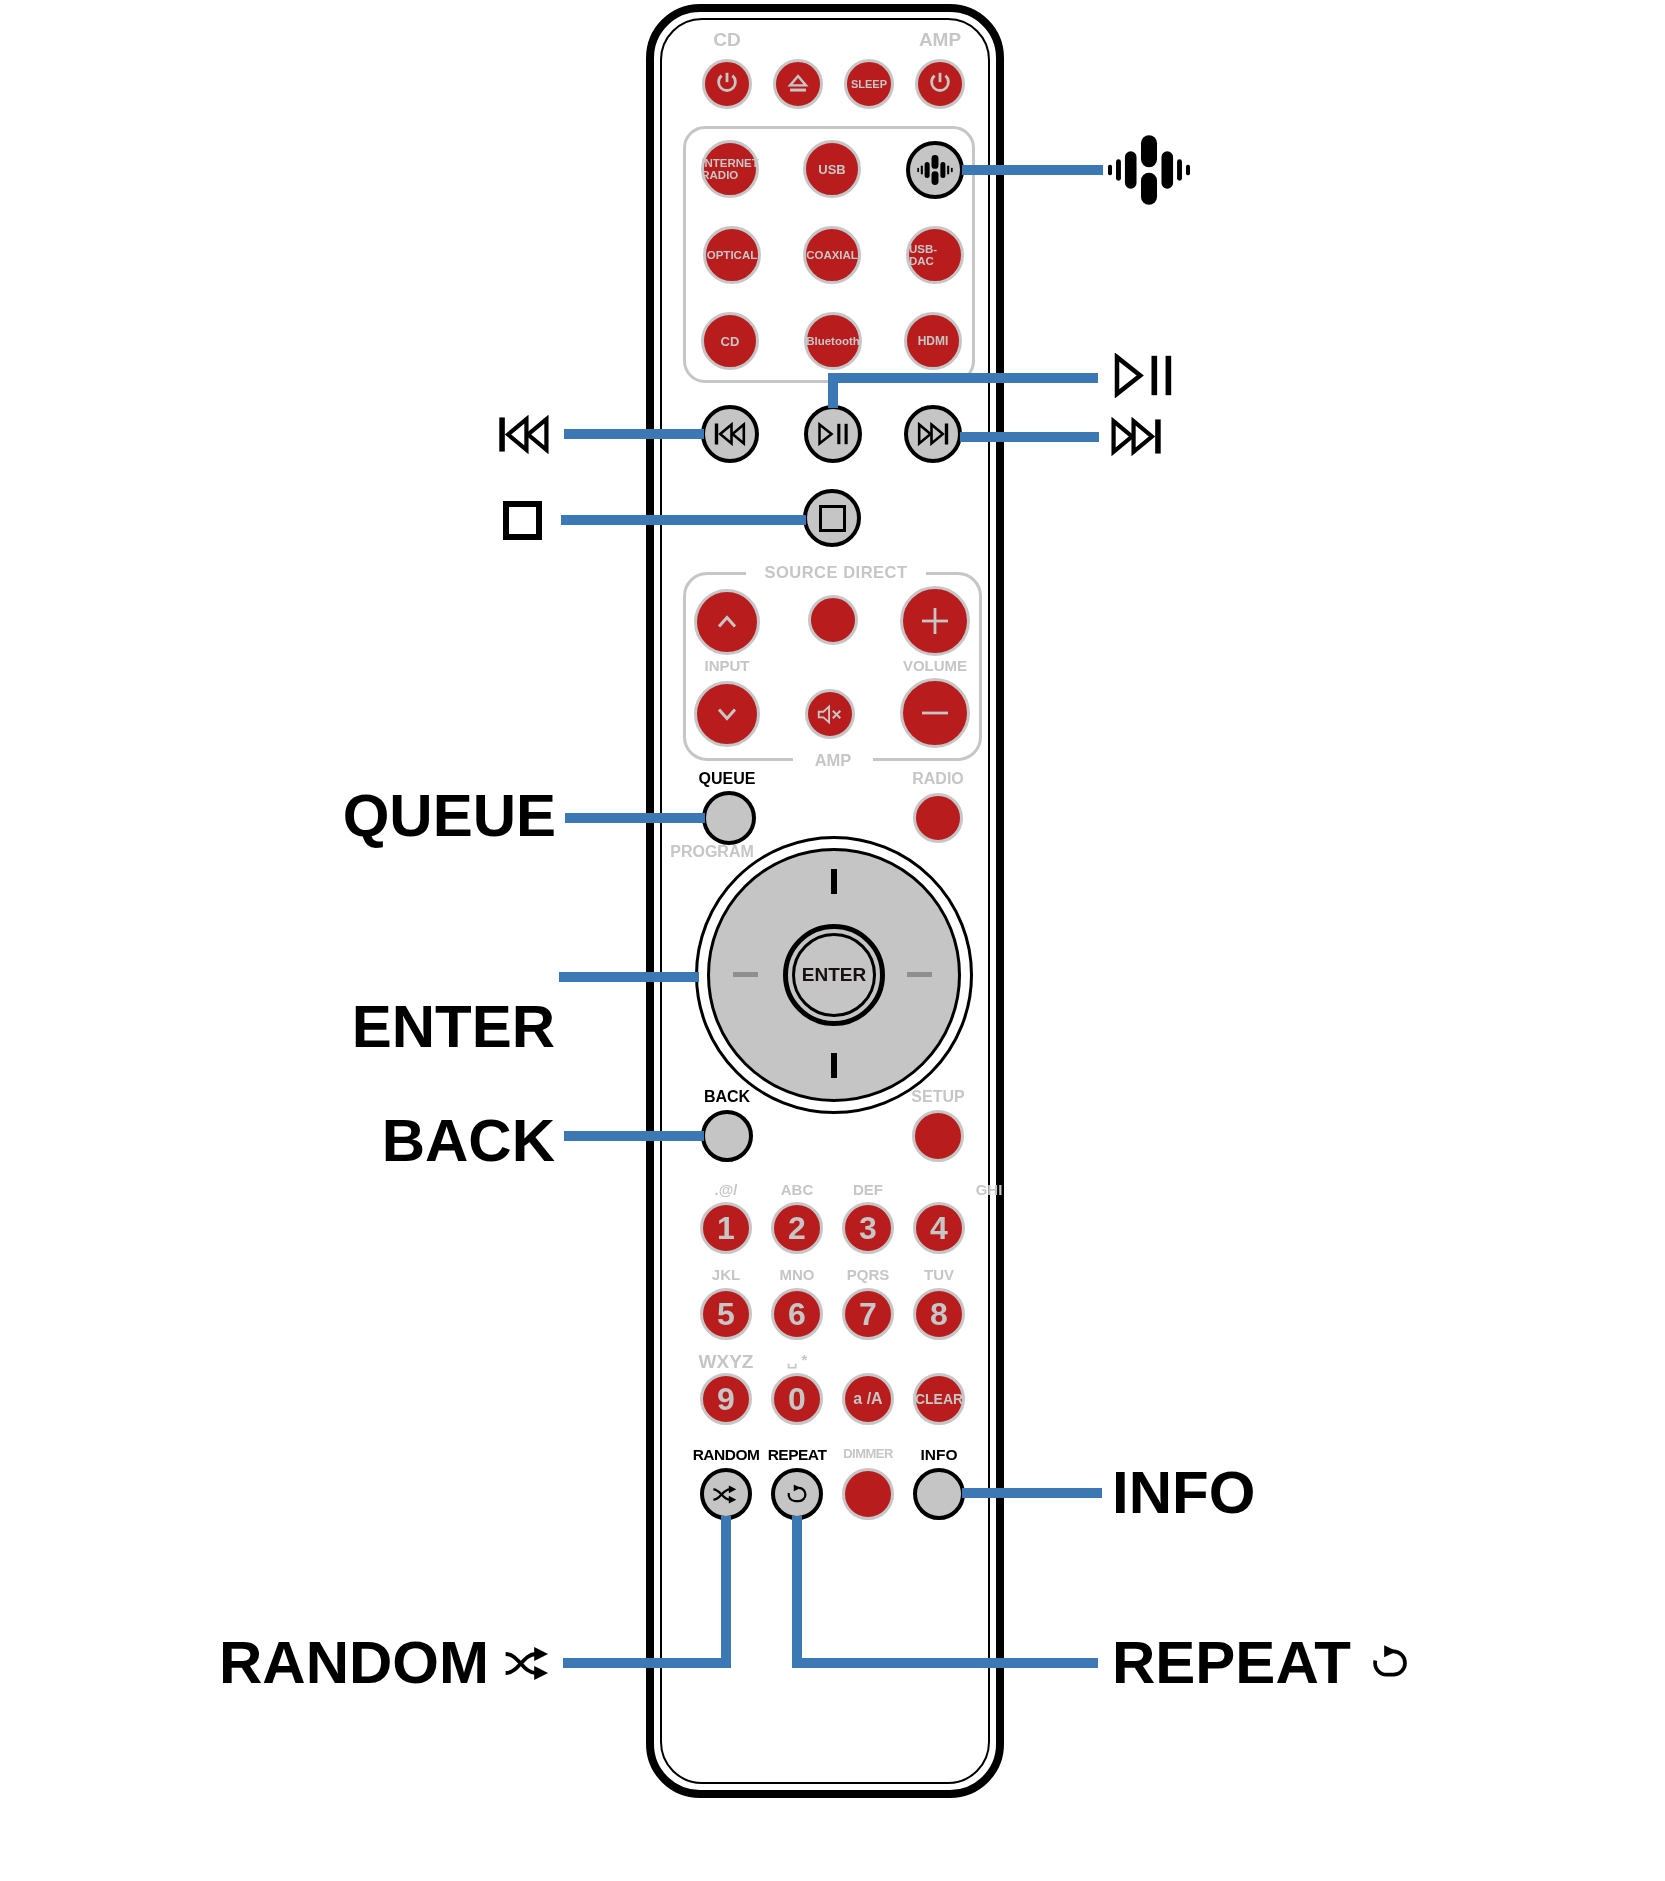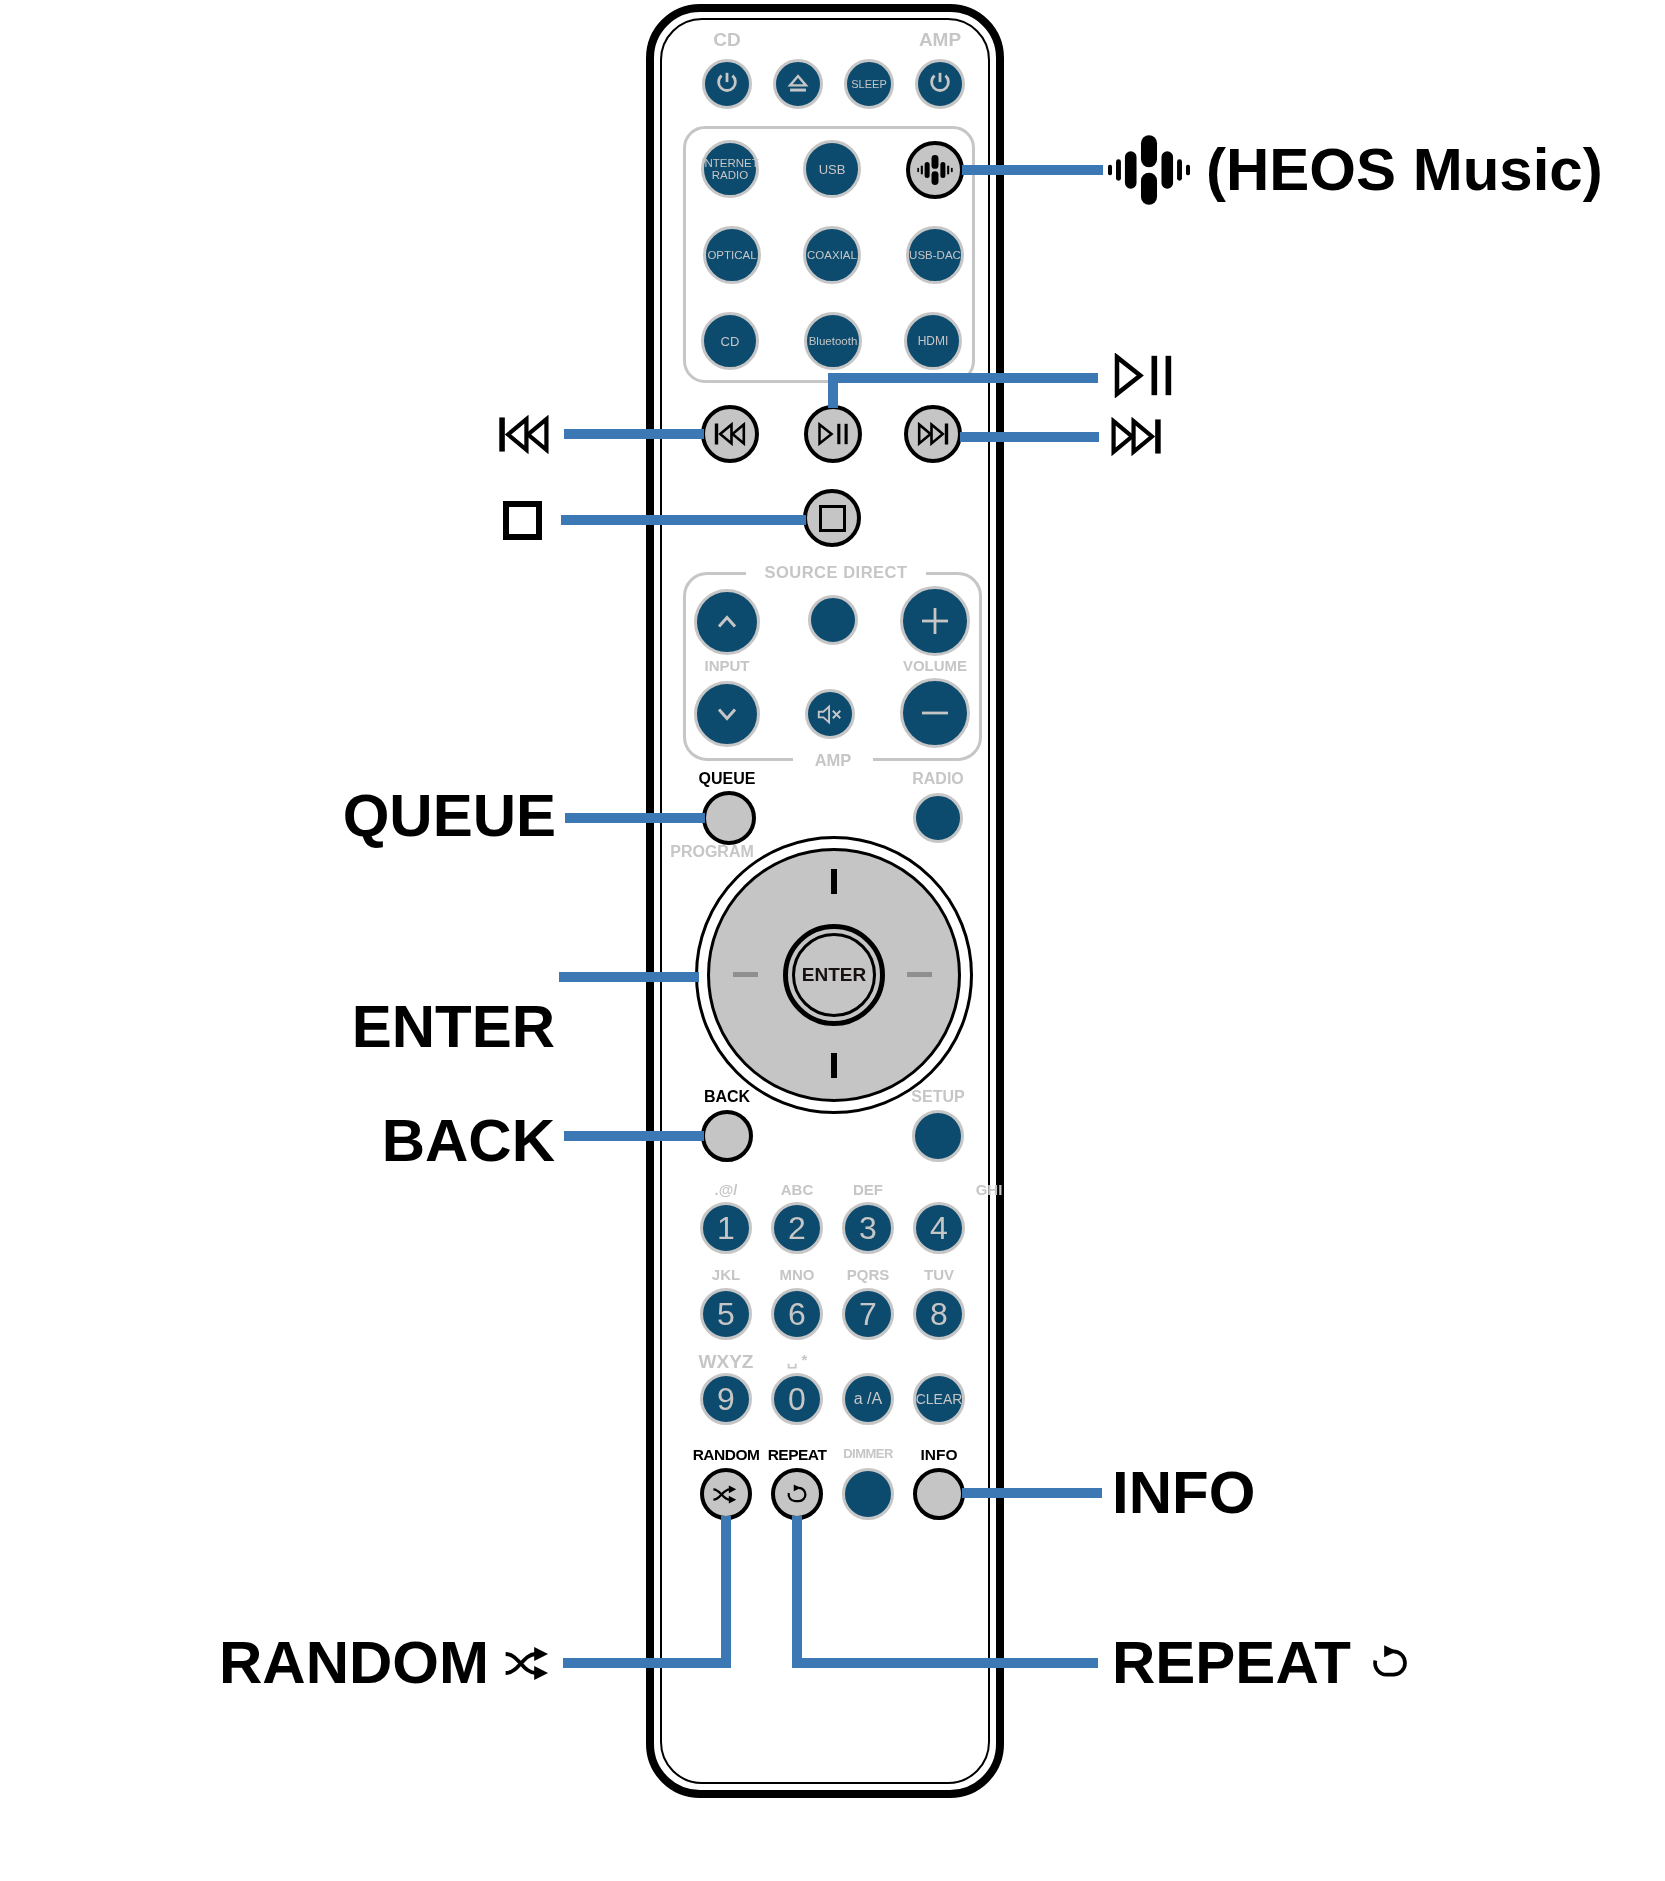--- a/index.html
+++ b/index.html
@@ -8,22 +8,22 @@
     --btn:#c5c5c5;
   }
   html,body{margin:0;padding:0;background:#fff;}
   #stage{position:relative;width:1665px;height:1881px;background:#fff;overflow:hidden;
          font-family:"Liberation Sans","DejaVu Sans",sans-serif;}
   .abs{position:absolute;box-sizing:border-box;}
   
   .remote-body{border:8px solid #000;border-radius:54px;background:#fff;}
   .remote-inner{border:2px solid #000;border-radius:42px;}
   
-  .gbtn{border:3px solid var(--ghost);border-radius:50%;background:#0c4a6e;color:var(--ghost);
-        display:flex;align-items:center;justify-content:center;text-align:center;font-weight:normal;}
+  .gbtn{border:3px solid var(--ghost);border-radius:50%;background:#b91c1c;color:var(--ghost);
+        display:flex;align-items:center;justify-content:center;font-weight:bold;}
   .glabel{color:var(--ghost);font-weight:bold;text-align:center;white-space:pre-line;}
   .gpanel{border:3px solid var(--ghost);border-radius:22px;background:#fff;}
   
   .kbtn{border:4px solid #000;border-radius:50%;background:var(--btn);
         display:flex;align-items:center;justify-content:center;}
   .blabel{color:#000;font-weight:bold;text-align:center;}
   
   .line{background:var(--blue);z-index:6;}
   .callout{font-size:60px;line-height:62px;font-weight:bold;color:#000;white-space:nowrap;z-index:7;}
   .callout.flex{display:flex;align-items:center;}
@@ -272,21 +272,20 @@
           <rect x="0" y="33" width="4.5" height="12" rx="2"></rect>
           <rect x="9" y="27" width="5.5" height="24" rx="2.7"></rect>
           <rect x="19" y="18" width="13" height="42" rx="6.5"></rect>
           <rect x="37" y="0" width="18" height="36" rx="9"></rect>
           <rect x="37" y="42" width="18" height="36" rx="9"></rect>
           <rect x="60" y="18" width="13" height="42" rx="6.5"></rect>
           <rect x="77.5" y="27" width="5.5" height="24" rx="2.7"></rect>
           <rect x="87.5" y="33" width="4.5" height="12" rx="2"></rect>
         </svg>
     </span>
-    <span>(HEOS Music)</span>
   </div>
 
   <div class="abs cicon" style="left:1112px;top:353px;">
     <svg width="64" height="45" viewBox="0 0 34 24">
         <path d="M2.6 2.2 L15 12 L2.6 21.8 Z" fill="none" stroke="#000" stroke-width="2.4"></path>
         <line x1="22.5" y1="1.5" x2="22.5" y2="22.5" stroke="#000" stroke-width="3"></line>
         <line x1="30" y1="1.5" x2="30" y2="22.5" stroke="#000" stroke-width="3"></line>
       </svg>
   </div>
   <div class="abs cicon" style="left:1110px;top:417px;">

